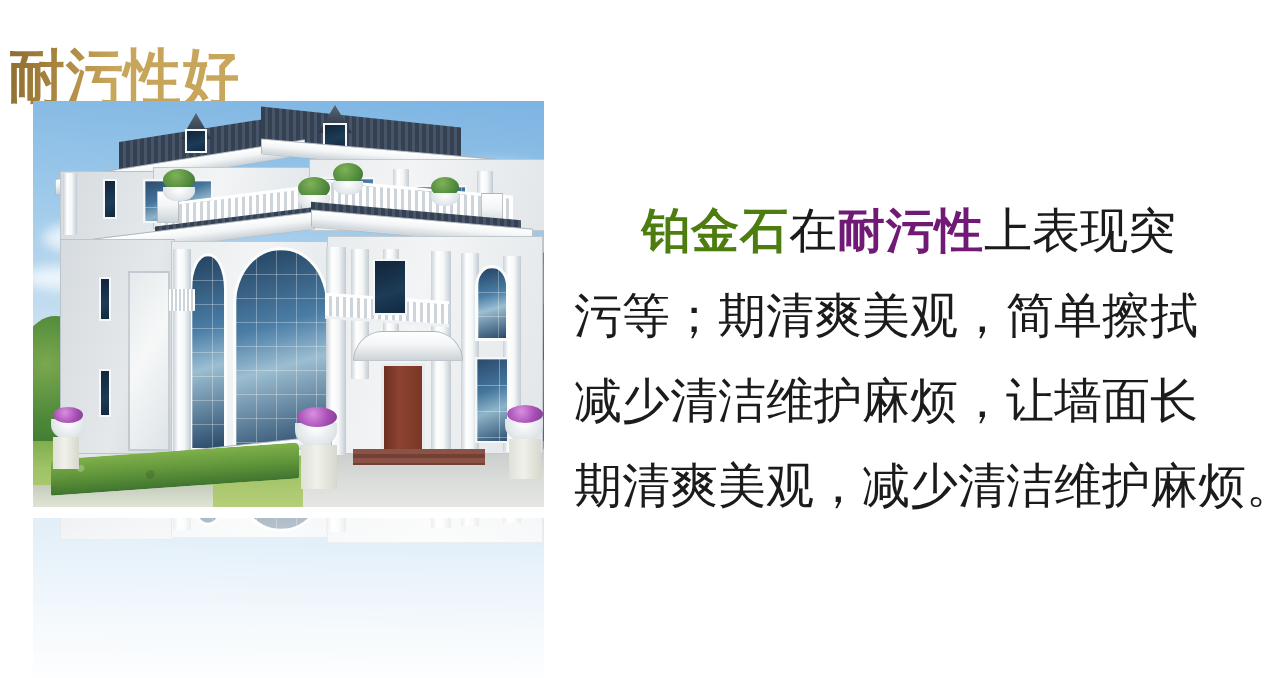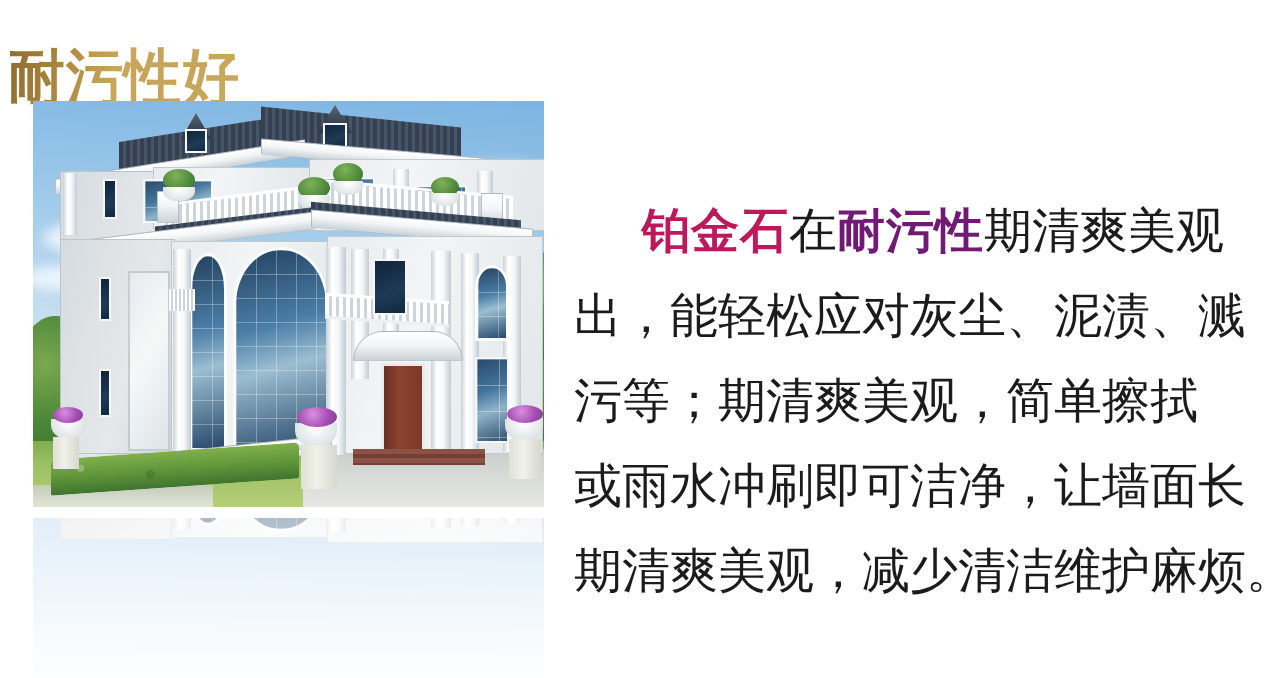--- a/index.html
+++ b/index.html
@@ -215,21 +215,21 @@
   .copy-line {
     font-size: 48px;
     line-height: 85px;
     color: #1b1b1b;
     font-weight: 400;
     white-space: nowrap;
     letter-spacing: 0px;
   }
   .copy-line.first { padding-left: 68px; }
   .em-gold {
-    color: #be185d;
+    color: #4d7c0f;
     font-weight: 700;
     letter-spacing: 1px;
     margin-top: 16px;
   }
   .em-red {
     color: #701a75;
     font-weight: 700;
     letter-spacing: 1px;
   }
 </style>
@@ -364,32 +364,29 @@
     <div class="column" style="left:428px;top:152px;width:18px;height:200px;"></div>
     <div class="column" style="left:470px;top:155px;width:18px;height:196px;"></div>
 
   </div>
   <div class="fade-mask"></div>
 </div>
 
 <div id="body-copy">
 
   <p class="copy-line first" style="margin: 0px;">
-    <span class="em-gold">铂金石</span><span>在</span><span class="em-red">耐污性</span><span>期清爽美观</span>
+    <span class="em-gold">铂金石</span><span>在</span><span class="em-red">耐污性</span><span>上表现突</span>
   </p>
 
-  <p class="copy-line" style="margin: 0px;">
-    <span>出，能轻松应对灰尘、泥渍、溅</span>
-  </p>
 
   <p class="copy-line" style="margin: 0px;">
     <span>污等；期清爽美观，简单擦拭</span>
   </p>
 
   <p class="copy-line" style="margin: 0px;">
-    <span>或雨水冲刷即可洁净，让墙面长</span>
+    <span>减少清洁维护麻烦，让墙面长</span>
   </p>
 
   <p class="copy-line" style="margin: 0px;">
     <span>期清爽美观，减少清洁维护麻烦。</span>
   </p>
 
 </div>
 
 </body></html>

